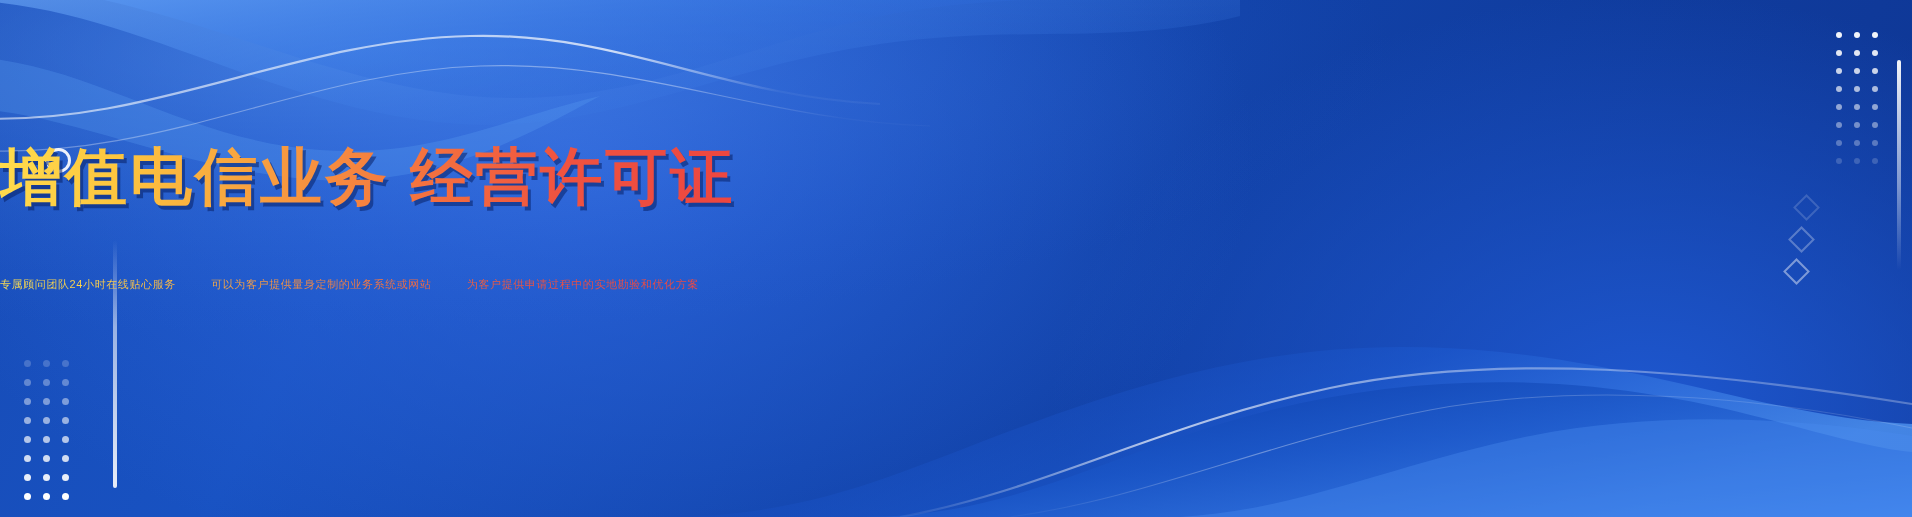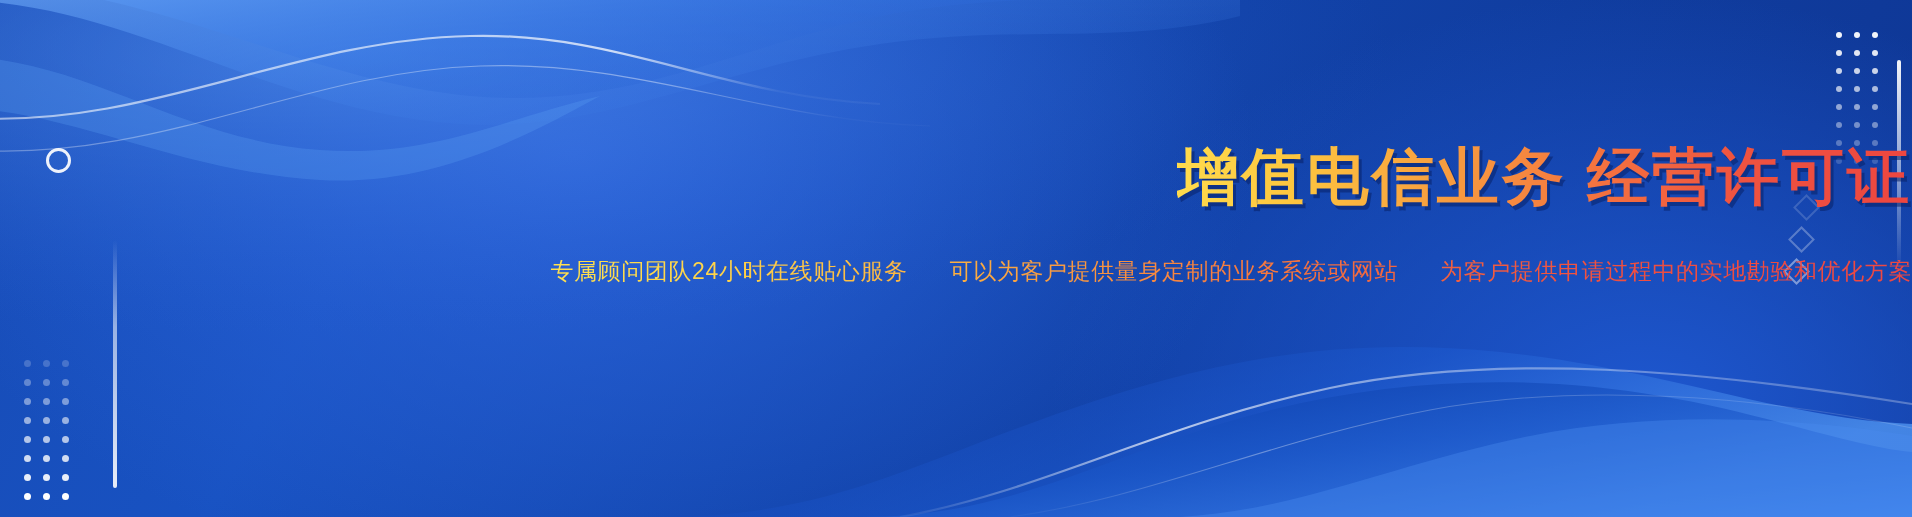--- a/index.html
+++ b/index.html
@@ -32,39 +32,39 @@
   
   #ring{position:absolute;left:46px;top:148px;width:25px;height:25px;
     border:3px solid rgba(255,255,255,.92);border-radius:50%;}
 
   
   .diamond{position:absolute;width:19px;height:19px;
     border:2px solid rgba(255,255,255,.55);transform:rotate(45deg);}
 
   
   #content{position:absolute;left:0;right:0;top:0;bottom:0;
-    display:flex;flex-direction:column;align-items:flex-end;justify-content:flex-start;}
+    display:flex;flex-direction:column;align-items:flex-start;justify-content:flex-start;}
 
   #title{
     margin-top:146px;
     font-size:62px;
     font-weight:700;
     letter-spacing:3px;
     line-height:1;
     white-space:nowrap;
     background:linear-gradient(96deg,#ffd94a 0%,#fecb3e 14%,#f9a martin 0%,#f7983e 36%,#f4743f 55%,#f05b43 72%,#ee4b3f 100%);
     background:linear-gradient(96deg,#ffdc4d 0%,#fdc63f 16%,#f79a3f 38%,#f4713f 58%,#ef5340 76%,#ed4640 100%);
     -webkit-background-clip:text;background-clip:text;
     -webkit-text-fill-color:transparent;color:transparent;
     filter:drop-shadow(3px 4px 0 rgba(8,33,104,.55));
   }
 
   #subtitle{
-    margin-top:10px;
-    font-size:23px;
+    margin-top:29px;
+    font-size:11px;
     font-weight:400;
     letter-spacing:.6px;
     white-space:nowrap;
     line-height:1;
     background:linear-gradient(92deg,#ffe14f 0%,#ffd449 12%,#fcae41 30%,#f7853f 46%,#f3653f 62%,#ef4f40 78%,#ee4742 100%);
     -webkit-background-clip:text;background-clip:text;
     -webkit-text-fill-color:transparent;color:transparent;
   }
   .sub-sep{display:inline-block;width:28px;}
 </style>

